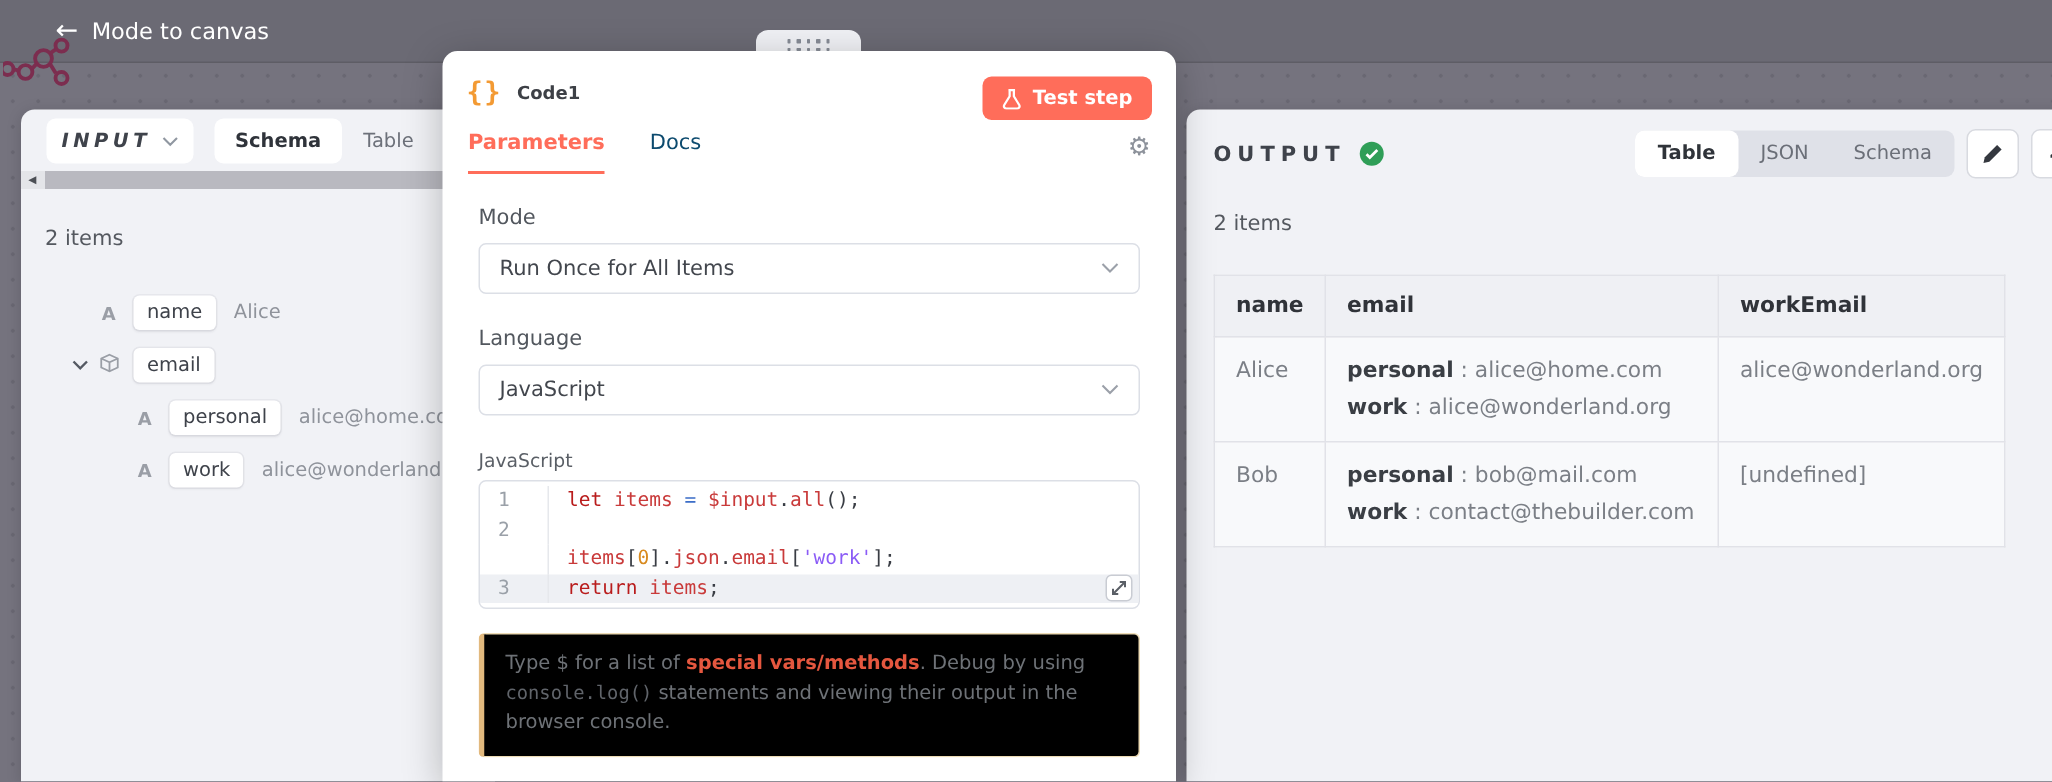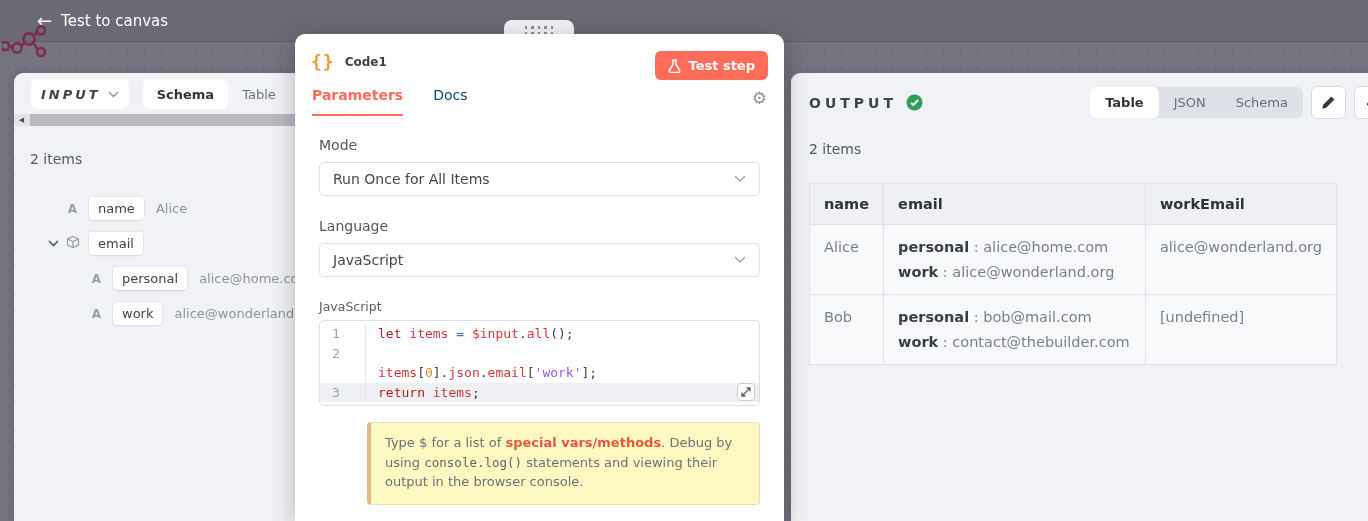--- a/index.html
+++ b/index.html
@@ -109,22 +109,22 @@
   .gutter { width:46px; flex:none; padding-left:12px; color:#9aa0a8; border-right:1px solid #e6e8ec; }
   .ctext { padding-left:12px; white-space:pre; }
   .tok-kw { color:#b91c1c; } .tok-vr { color:#c93a3a; } .tok-op { color:#3c6ec8; }
   .tok-num { color:#d88a1f; } .tok-str { color:#8b5cf6; } .tok-pn,.tok-pl { color:#393d44; }
   .expand-btn {
     position:absolute; right:4px; bottom:4px; width:18px; height:18px;
     border:1px solid #c9ccd3; border-radius:4px; background:#fff;
     display:flex; align-items:center; justify-content:center; cursor:pointer;
   }
   .hint {
-    margin-top:16px; background:#fef9c3; border:1px solid #eedcb6; border-left:4px solid #e2b97e;
-    border-radius:4px; padding:10px 14px 12px 14px; font-size:13px; color:#6e7277; line-height:1.5;margin-left:48px;
+    margin-top:16px; background:#000000; border:1px solid #eedcb6; border-left:4px solid #e2b97e;
+    border-radius:4px; padding:10px 14px 12px 14px; font-size:13px; color:#6e7277; line-height:1.5;
   }
   .hint .seg-link { color:#e5573f; font-weight:600; cursor:pointer; }
   .hint .seg-code { font-family:"DejaVu Sans Mono","Liberation Mono",monospace; font-size:12.5px; color:#60646a; }
   
   .output-panel { left:791px; width:616px; padding:0 18px; }
   .o-header { display:flex; align-items:center; padding-top:13px; }
   .o-title { font-size:14px; font-weight:600; letter-spacing:4px; color:#3f434b; }
   .o-check { margin-left:9px; display:flex; }
   .o-right { margin-left:auto; display:flex; align-items:center; }
   .tabgroup { background:#dfe1e8; border-radius:6px; display:flex; align-items:stretch; }
@@ -149,21 +149,21 @@
   .err { color:#e4453a; }
 </style>
 </head>
 <body>
 
 <div class="canvas-dots"></div>
 
 <div class="topbar">
   <div class="back-btn">
     <span class="back-arrow">←</span>
-    <span class="back-label">Test to canvas</span>
+    <span class="back-label">Mode to canvas</span>
   </div>
 </div>
 
 <div class="logo">
   <svg width="46" height="36" viewBox="0 0 46 36" fill="none" stroke="#7c2d4f" stroke-width="2.6">
     <circle cx="3" cy="23" r="4"></circle>
       <circle cx="15" cy="25" r="4.6"></circle>
     <line x1="7" y1="23" x2="10.6" y2="24.2"></line>
     <circle cx="27" cy="16" r="5.6"></circle>
       <line x1="19.2" y1="23" x2="22.3" y2="19.6"></line>

